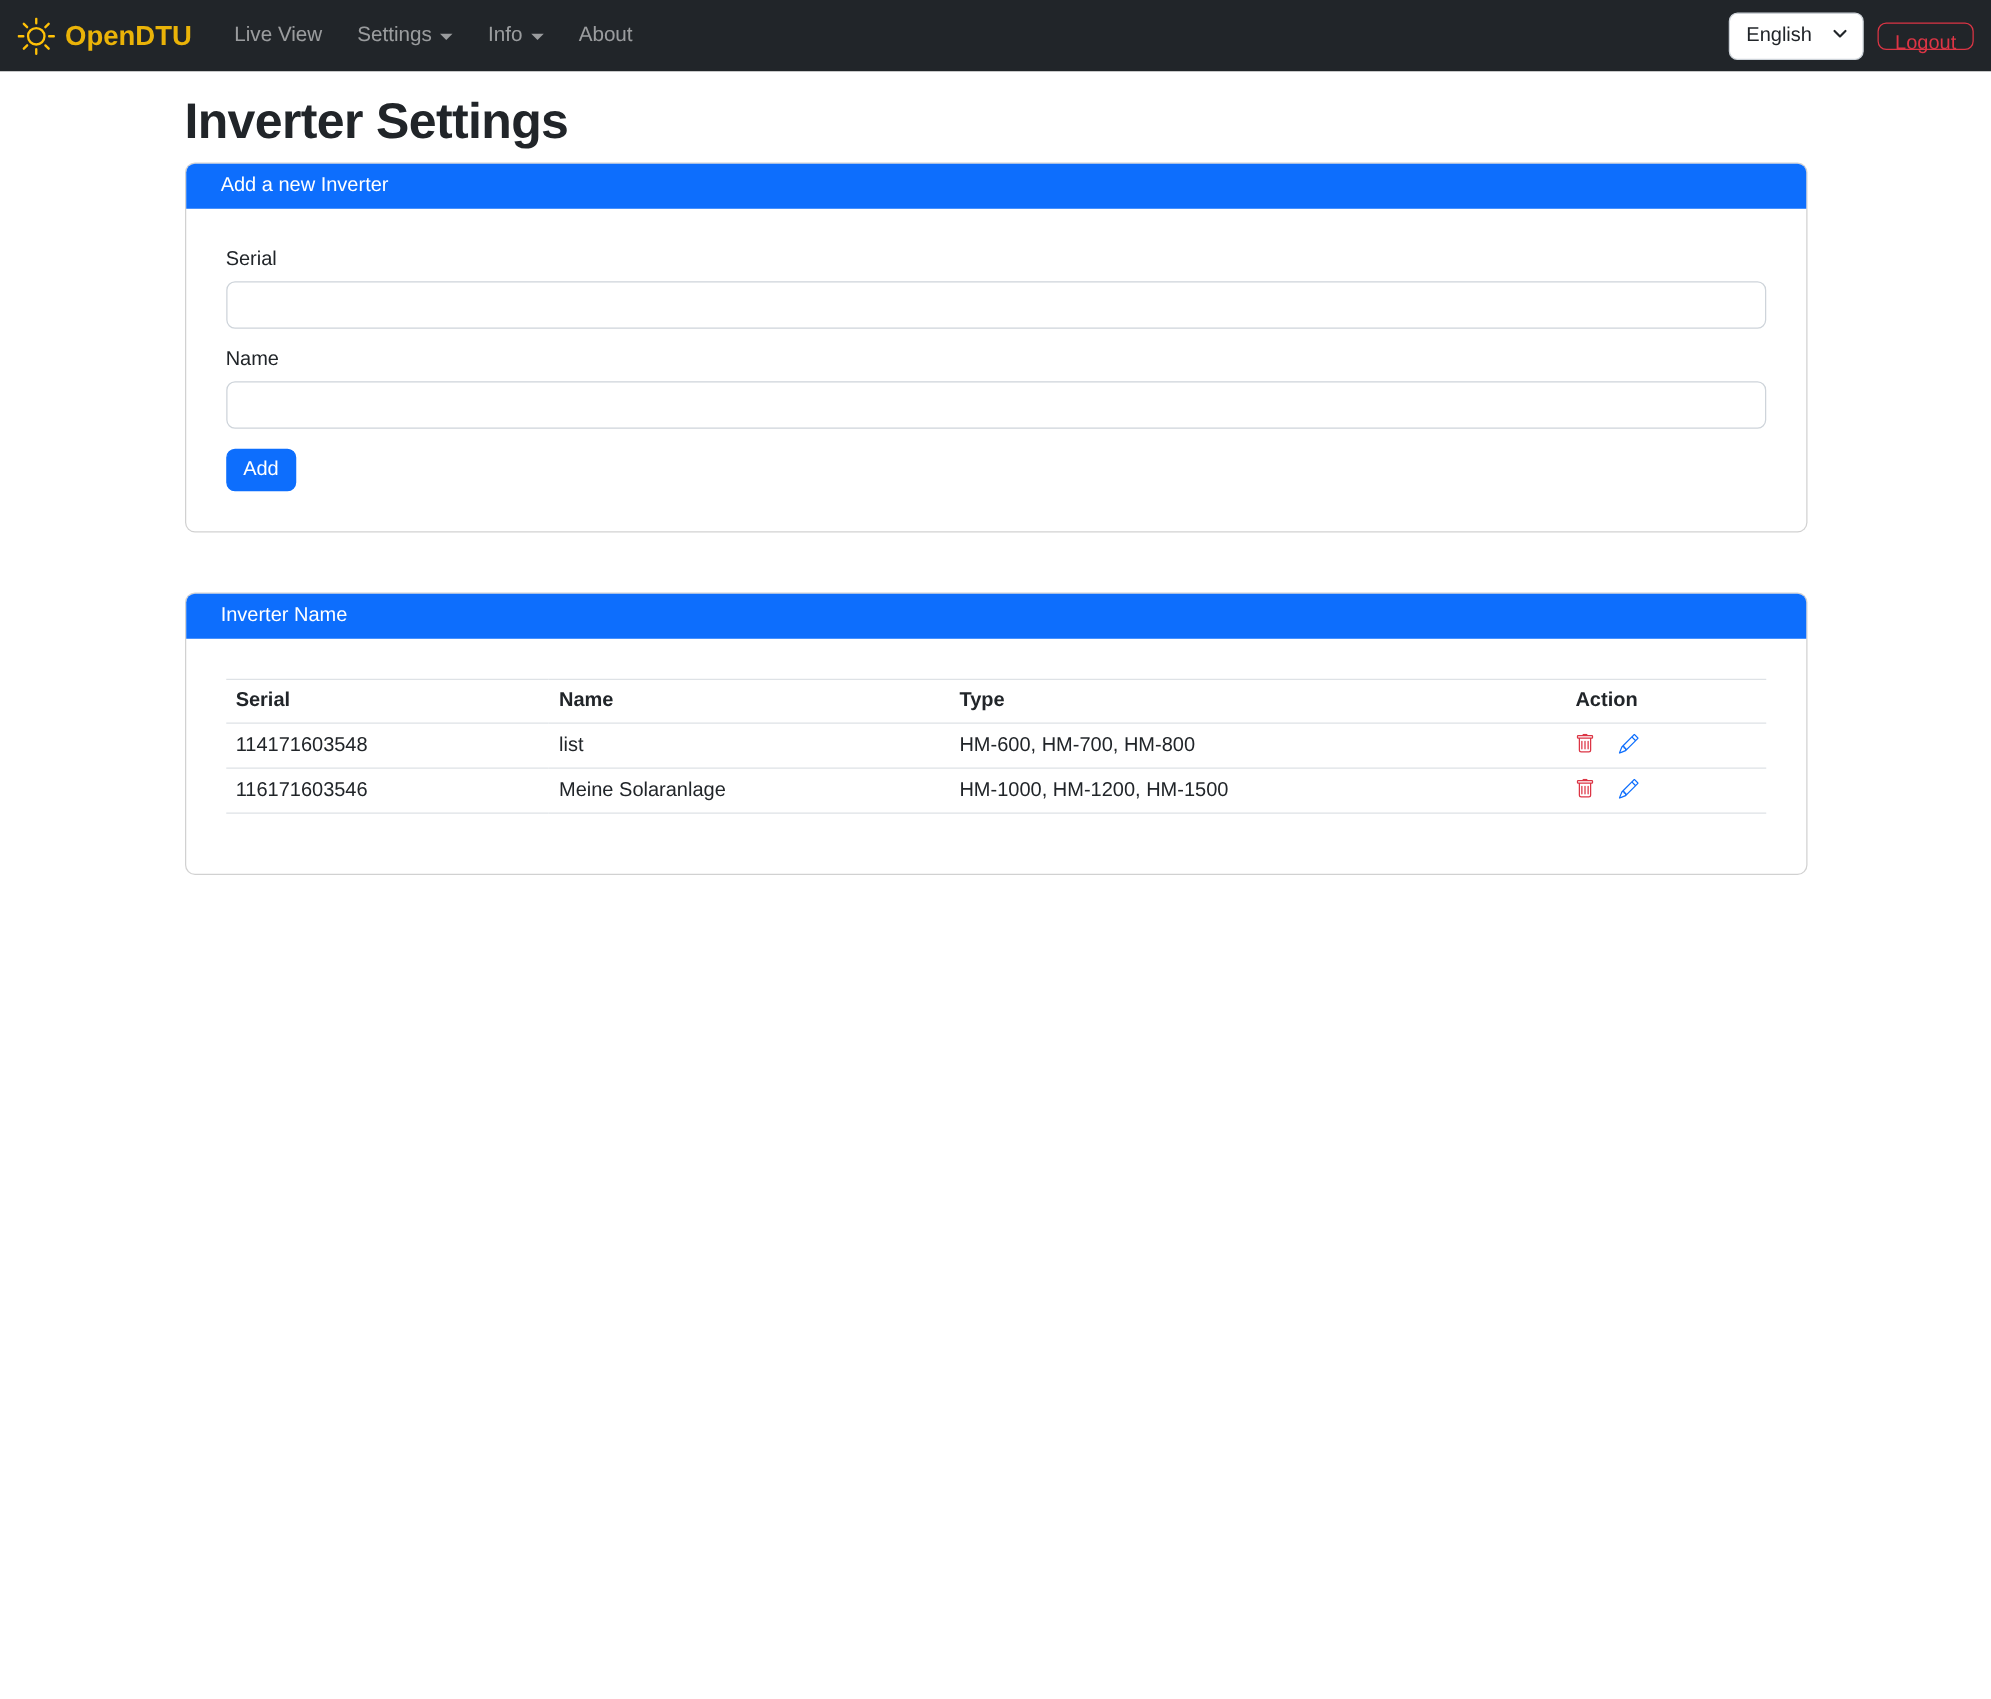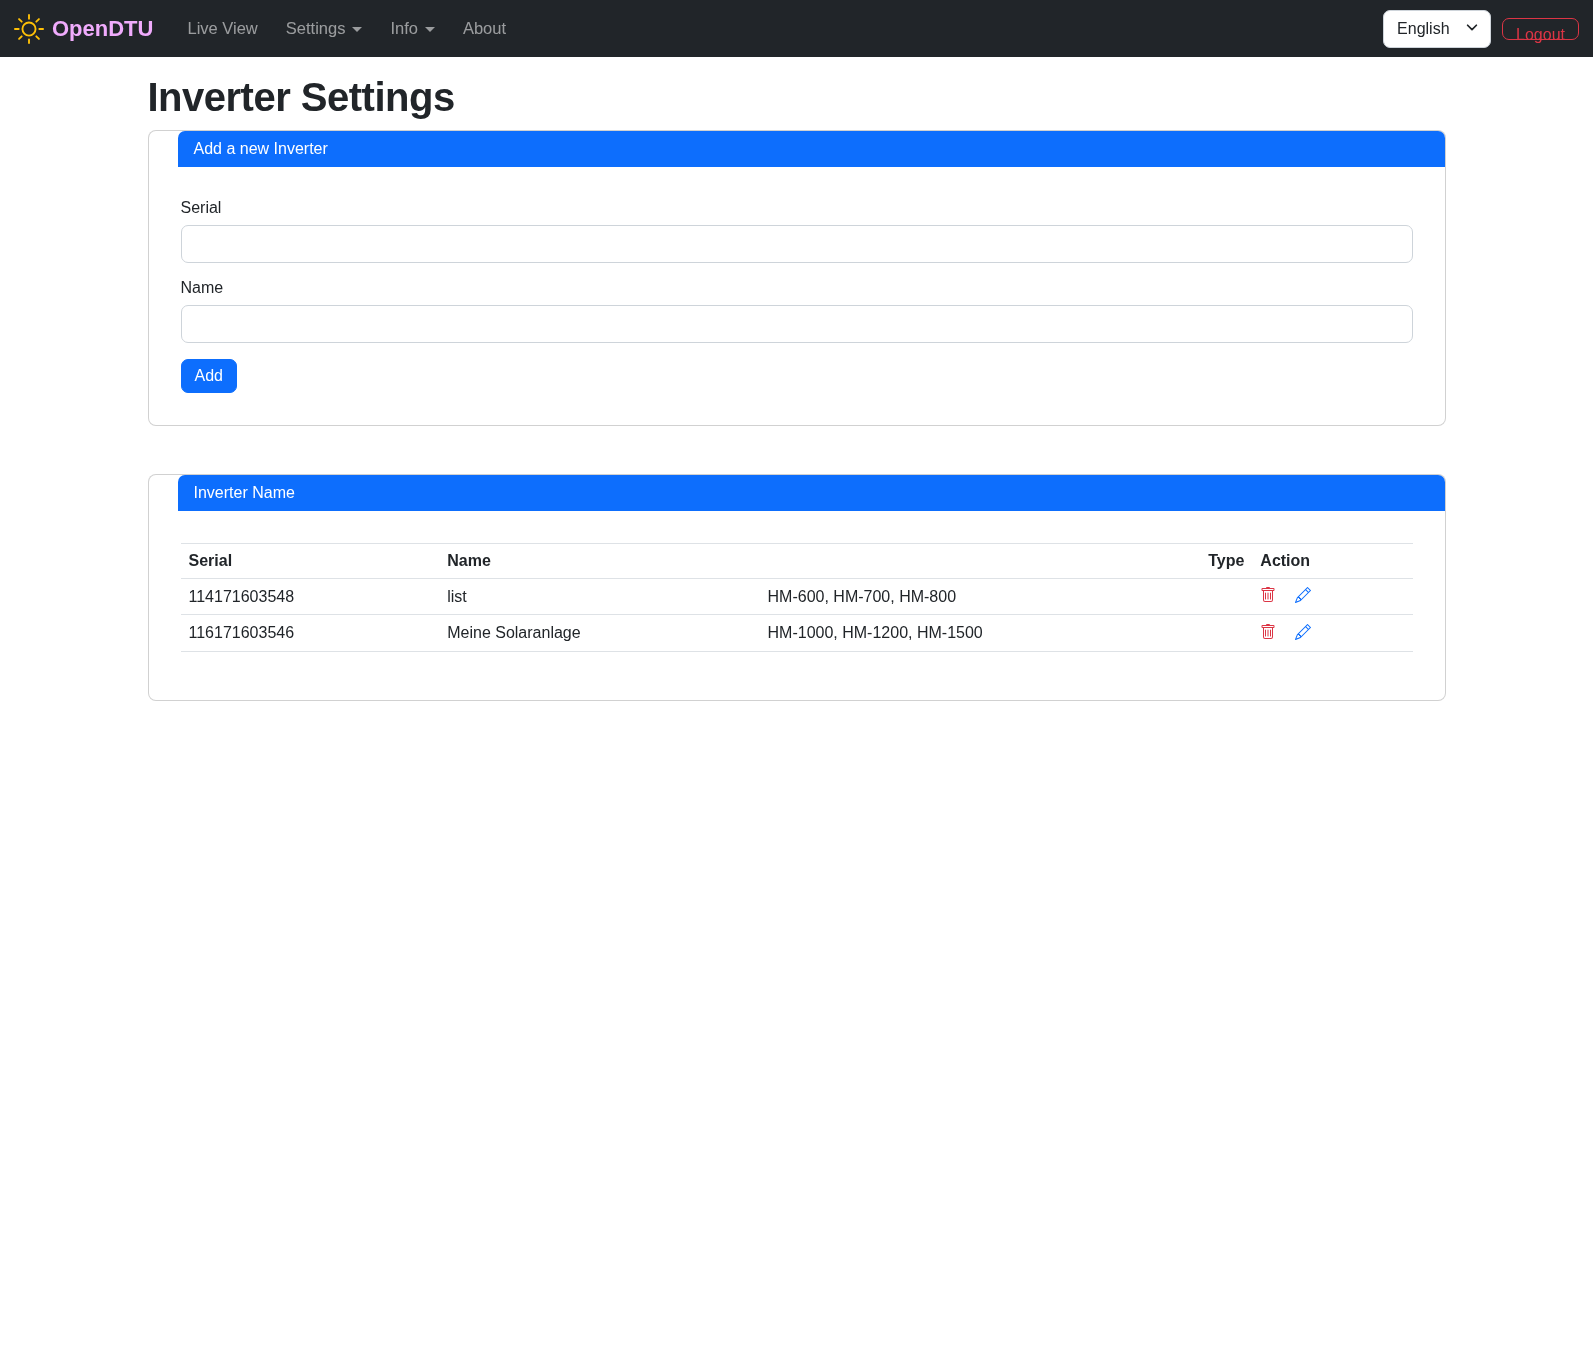--- a/index.html
+++ b/index.html
@@ -18,21 +18,21 @@
     background: #212529;
     height: 57px;
     display: flex;
     align-items: center;
     padding: 0 14px;
   }
   .brand {
     display: flex;
     align-items: center;
     gap: 8px;
-    color: #f0abfc;
+    color: #eab308;
     font-size: 22px;
     font-weight: 600;
     margin-right: 20px;
     cursor: pointer;
   }
   .brand svg { display: block; }
   .nav-links { display: flex; align-items: flex-end; }
   .nav-link {
     color: rgba(255,255,255,.55);
     padding: 8px 14px;
@@ -100,24 +100,23 @@
   
   .card {
     border: 1px solid rgba(0,0,0,.18);
     border-radius: 8px;
     background: #fff;
   }
   .card + .card { margin-top: 48px; }
   .card-header {
     background: #0d6efd;
     color: #fff;
-    padding: 9px 16px;
+    padding: 9px 28px;
     border-radius: 7px 7px 0 0;
     font-size: 16px;
-    margin-left: 29px;
   }
   .card-body { padding: 32px; }
 
   
   .form-label { display: inline-block; margin-bottom: 8px; }
   .form-control {
     display: block;
     width: 100%;
     height: 38px;
     padding: 6px 12px;
@@ -160,21 +159,21 @@
     padding: 8px;
     border-bottom: 1px solid #dee2e6;
     font-size: 16px;
   }
   .inverter-table thead th {
     font-weight: bold;
     border-top: 1px solid #dee2e6;
   }
   .inverter-table th.col-serial { width: 21%; }
   .inverter-table th.col-name   { width: 26%; }
-  .inverter-table th.col-type   { width: 40%; text-align: right; }
+  .inverter-table th.col-type   { width: 40%; }
   .inverter-table th.col-action { width: 13%; }
   .action-cell { white-space: nowrap; }
   .icon-btn {
     display: inline-block;
     background: none;
     border: none;
     padding: 0;
     margin-right: 14px;
     cursor: pointer;
     vertical-align: middle;

